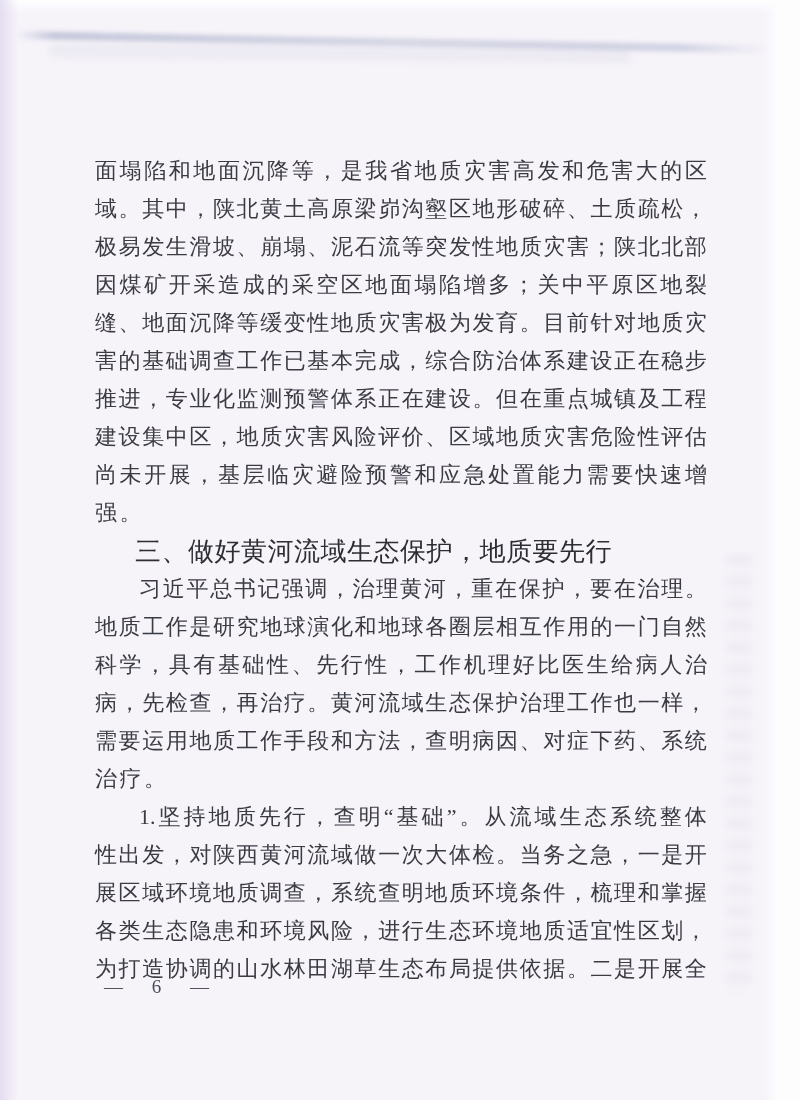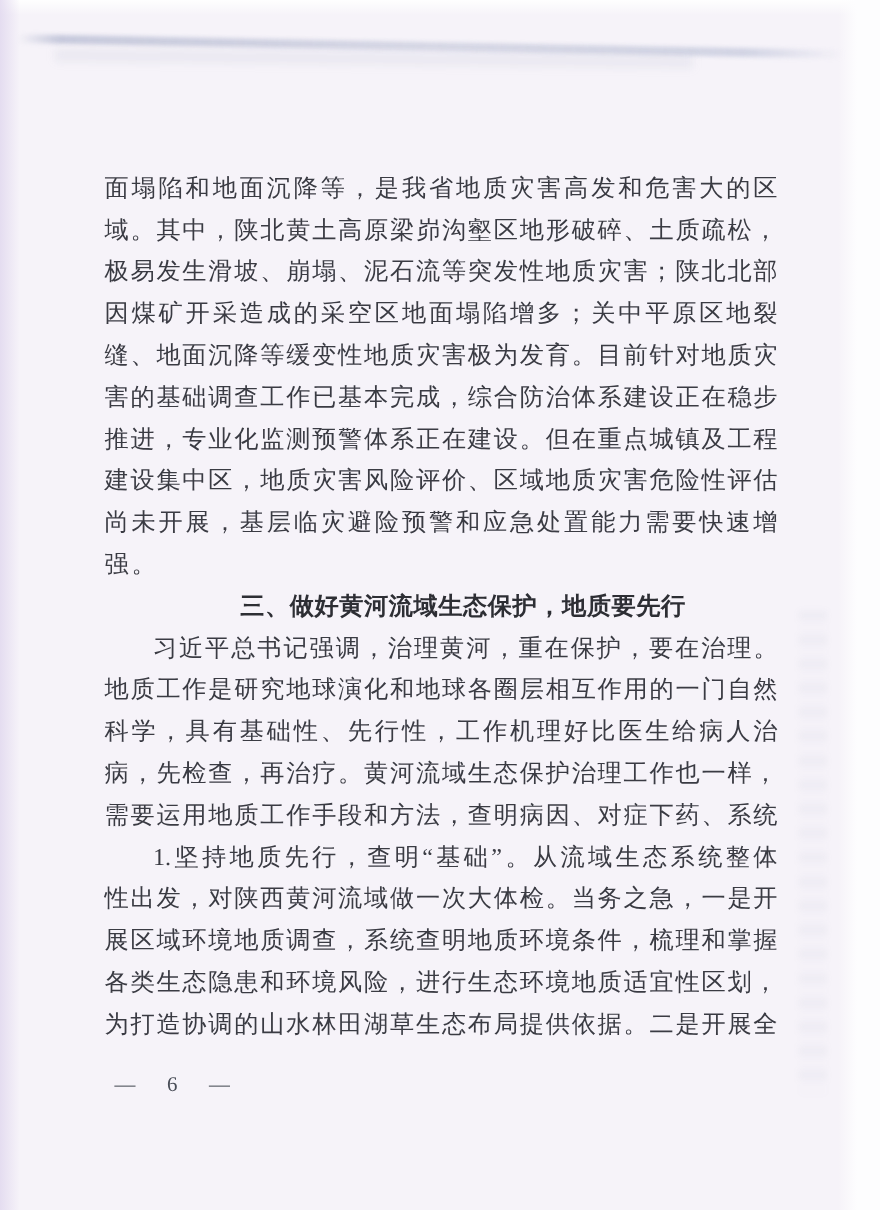--- a/index.html
+++ b/index.html
@@ -83,25 +83,24 @@
   .line.plain {
     display: block;
     line-height: 38px;
     letter-spacing: 2.5px;
   }
   .line.heading {
     display: block;
     line-height: 38px;
     padding-left: 40px;
     font-family: "Liberation Sans", "DejaVu Sans", sans-serif;
-    font-weight: 700;
-    font-size: 22px;
+    font-weight: 400;
+    font-size: 26px;
     letter-spacing: 0.5px;
     color: var(--heading-ink, #2d2e34);
-    text-align: center;
   }
   .line span { display: inline-block; }
 
   
   .page-number {
     position: absolute;
     left: 104px;
     top: 976px;
     font-size: 19px;
     letter-spacing: 9px;
@@ -501,20 +500,21 @@
       <span>因</span>
       <span>、</span>
       <span>对</span>
       <span>症</span>
       <span>下</span>
       <span>药</span>
       <span>、</span>
       <span>系</span>
       <span>统</span>
     </div>
+    <div class="line plain">治疗。</div>
     <div class="line justify-indent">
       <span>1.</span>
       <span>坚</span>
       <span>持</span>
       <span>地</span>
       <span>质</span>
       <span>先</span>
       <span>行</span>
       <span>，</span>
       <span>查</span>

